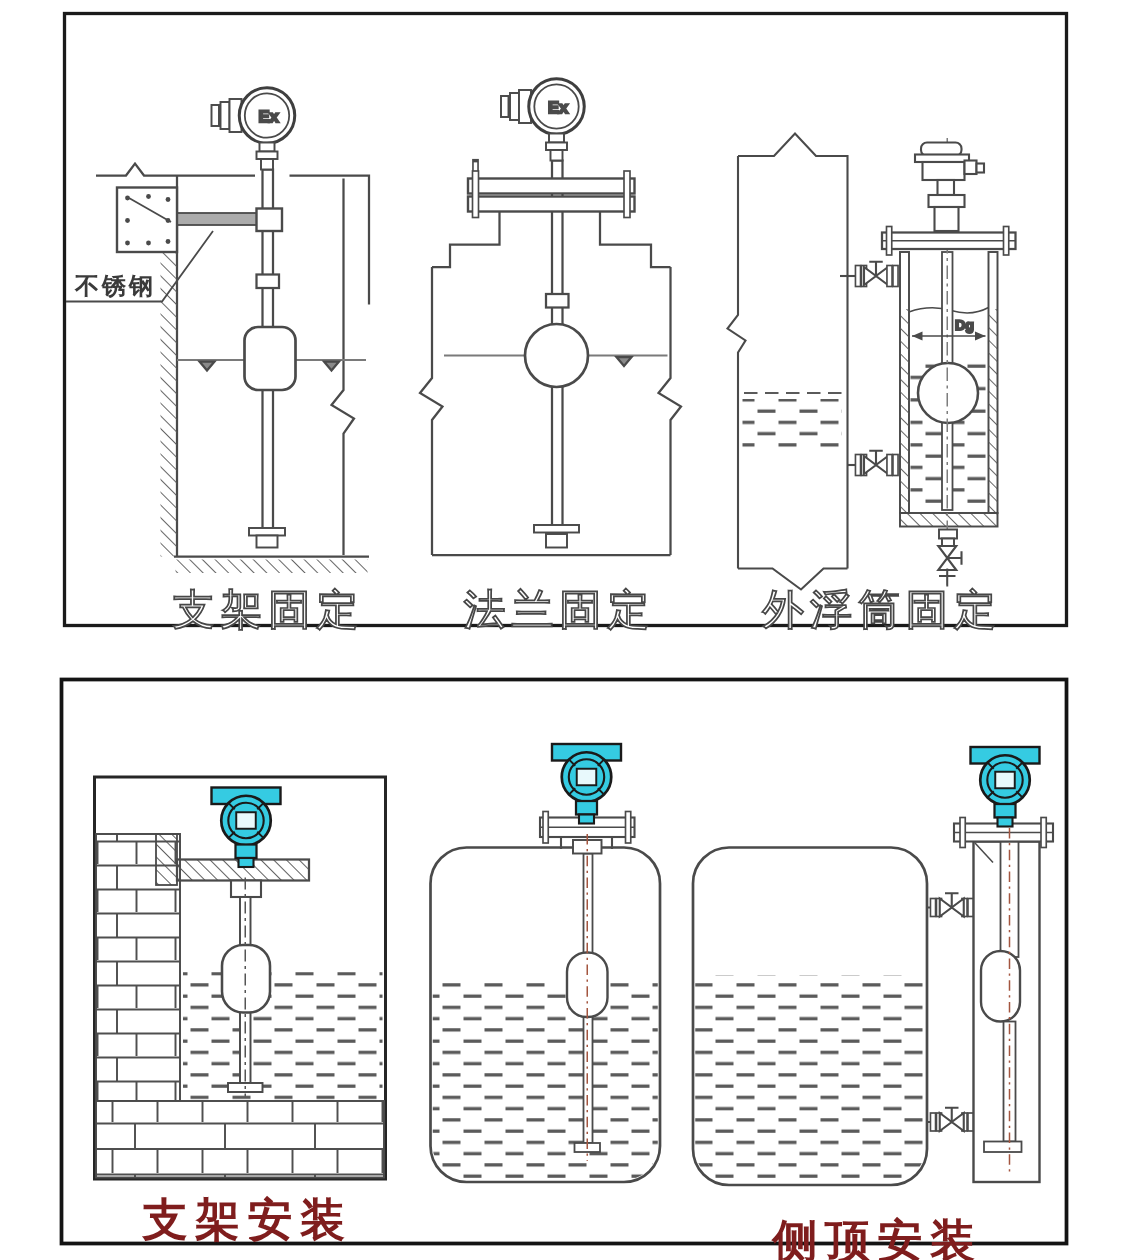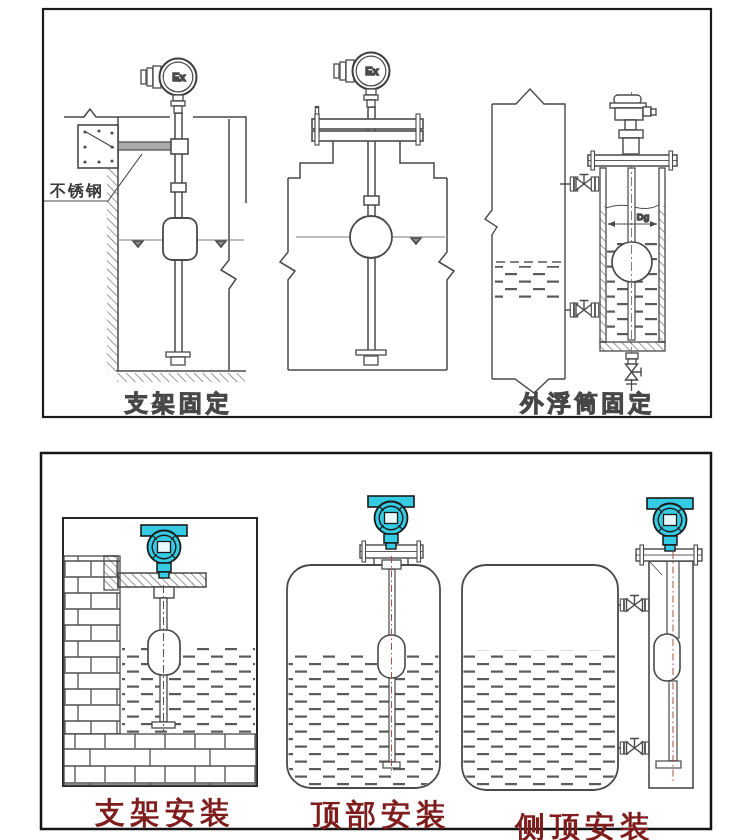--- a/index.html
+++ b/index.html
@@ -2,21 +2,21 @@
 <html><head>
 <meta charset="utf-8">
 <style>
   html,body{margin:0;padding:0;background:#ffffff;}
   #page{position:relative;width:750px;height:840px;background:#ffffff;overflow:hidden;
         font-family:"Liberation Sans",sans-serif;padding-left:28px;}
   svg{position:absolute;left:0;}
   .svgt{font-family:"Liberation Sans",sans-serif;font-weight:bold;fill:#3c3c3c;}
   .cap{position:absolute;transform:translateX(-50%);white-space:nowrap;
        font-family:"Liberation Sans",sans-serif;}
-  .cap-top{font-size:23px;font-weight:700;color:#4a4a4a;letter-spacing:4px;}
+  .cap-top{font-size:28px;font-weight:400;color:#4a4a4a;letter-spacing:4px;}
   @supports (-webkit-text-stroke: 1px #000){
     .cap-top{color:#ffffff;-webkit-text-stroke:1.15px #474747;}
   }
   .cap-bot{font-size:30px;font-weight:900;color:#7f1d1d;letter-spacing:5px;}
   .note{position:absolute;font-size:16px;font-weight:600;color:#3a3a3a;letter-spacing:2px;
         font-family:"Liberation Sans",sans-serif;}
 </style>
 </head>
 <body>
 
@@ -273,19 +273,19 @@
       </g>
       <use href="#cyan" x="670" y="520"></use>
       <line x1="670" y1="495" x2="670" y2="545" stroke="none"></line>
       <line x1="673" y1="552" x2="673" y2="781" stroke="#a3553f" stroke-width="1" stroke-dasharray="7 3 1.5 3"></line>
     </g>
   </svg>
 
   <div class="note" style="left:50px;top:181px;">不锈钢</div>
 
   <div class="cap cap-top" style="left:179px;top:388px;">支架固定</div>
+  <div class="cap cap-top" style="left:373px;top:388px;">法兰固定</div>
   <div class="cap cap-top" style="left:588px;top:388px;">外浮筒固定</div>
 
   <div class="cap cap-bot" style="left:165px;top:793px;">支架安装</div>
-  <div class="cap cap-bot" style="left:381px;top:795px;">顶部安装</div>
   <div class="cap cap-bot" style="left:585px;top:795px;margin-top:12px;">侧顶安装</div>
 
 </div>
 
 </body></html>

